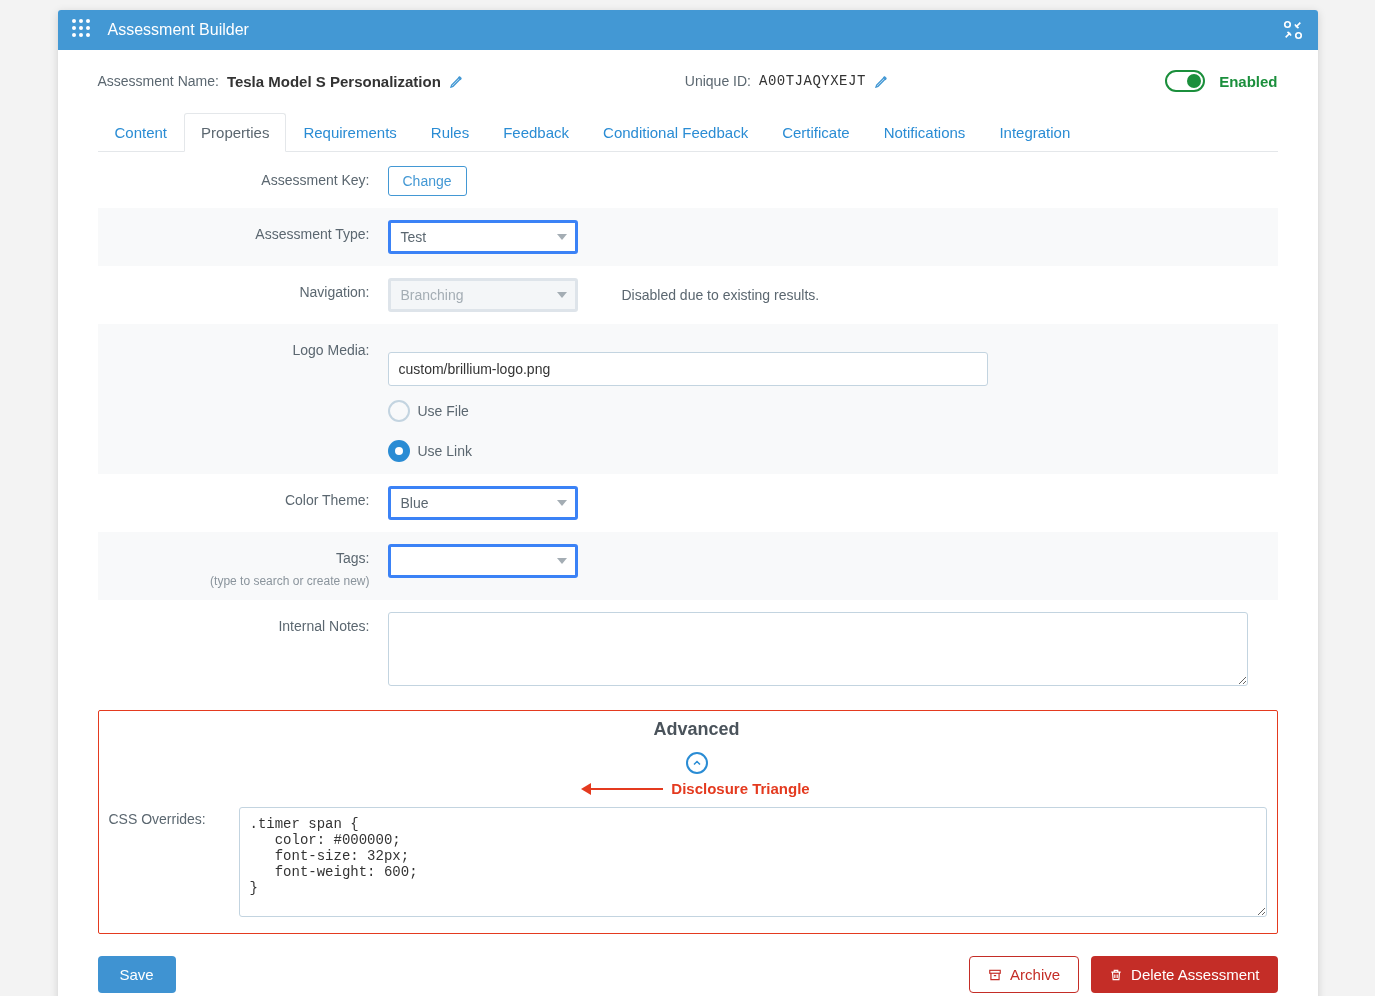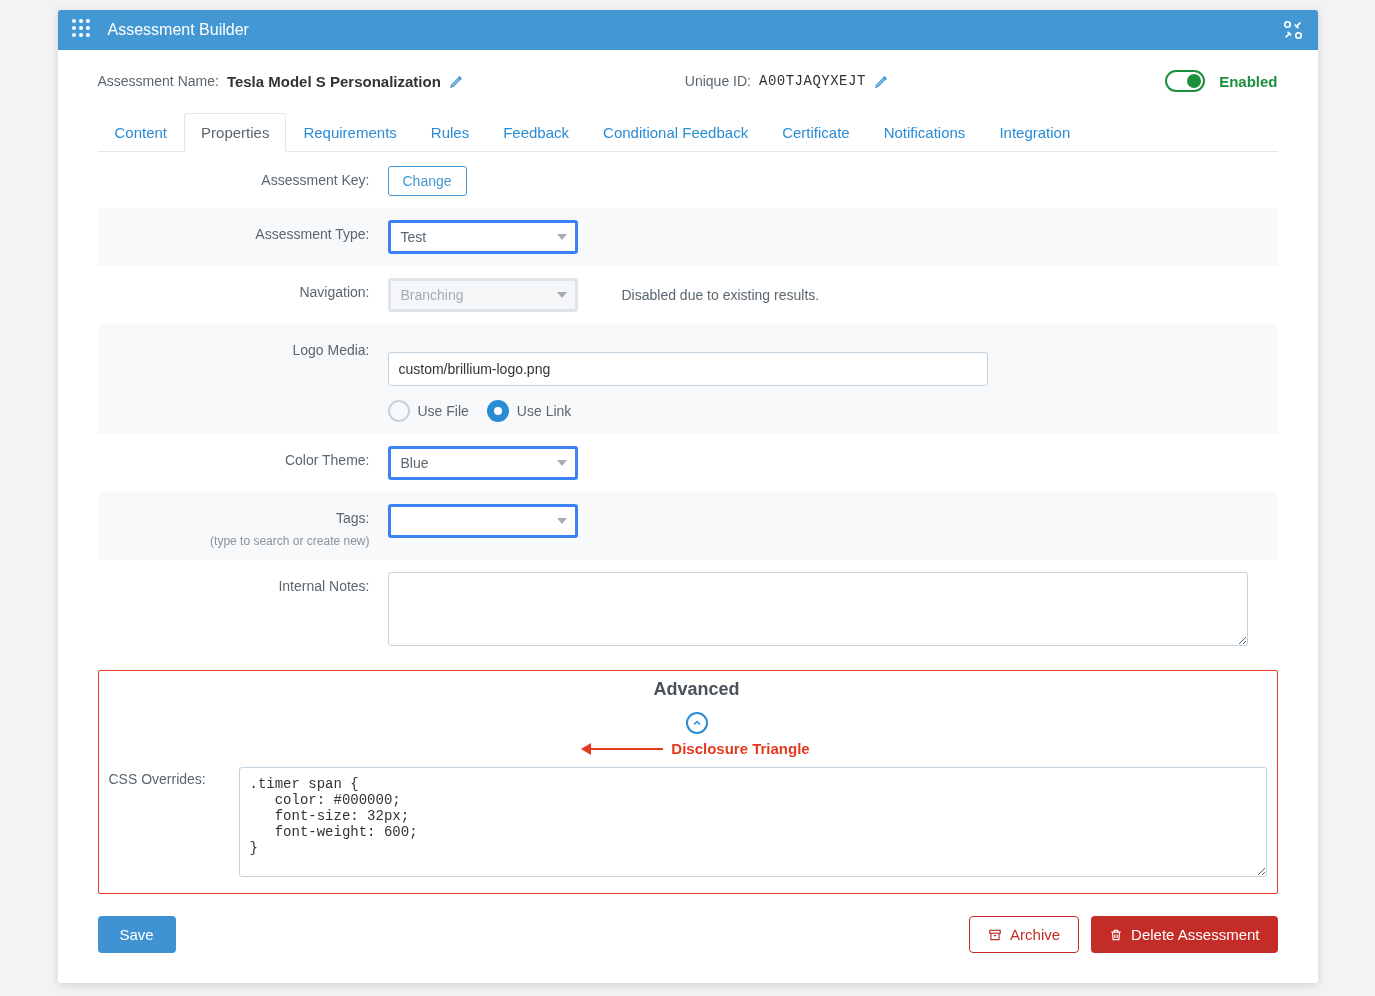--- a/index.html
+++ b/index.html
@@ -97,21 +97,21 @@
     border-top:6px solid #a4adb4;
   }
   .combobox { min-width: 190px; }
   .disabled-note { color:#5b6770; font-size:14px; margin-left: 30px; }
   .text-input {
     height:34px; border:1px solid #c3d4e0; border-radius:3px;
     padding:0 10px; font-size:14px; width:600px; color:#333;
     font-family:inherit;
     margin-top:16px;
   }
-  .radio-row { display:flex; gap:18px; margin-top:10px; width:100%; }
+  .radio-row { display:flex; gap:18px; margin-top:10px; width:100%;flex-direction:column; }
   .radio {
     display:flex; align-items:center; gap:8px; cursor:pointer; font-size:14px; color:#5b6770;
   }
   .radio-dot {
     width:22px; height:22px; border:2px solid #c3d4e0; border-radius:50%;
     display:flex; align-items:center; justify-content:center;
   }
   .radio.checked .radio-dot { border-color:#2a8cd4; background:#2a8cd4; }
   .radio.checked .radio-dot::after { content:""; width:8px;height:8px;border-radius:50%; background:#fff; }
   .select-sm { width:170px; }

